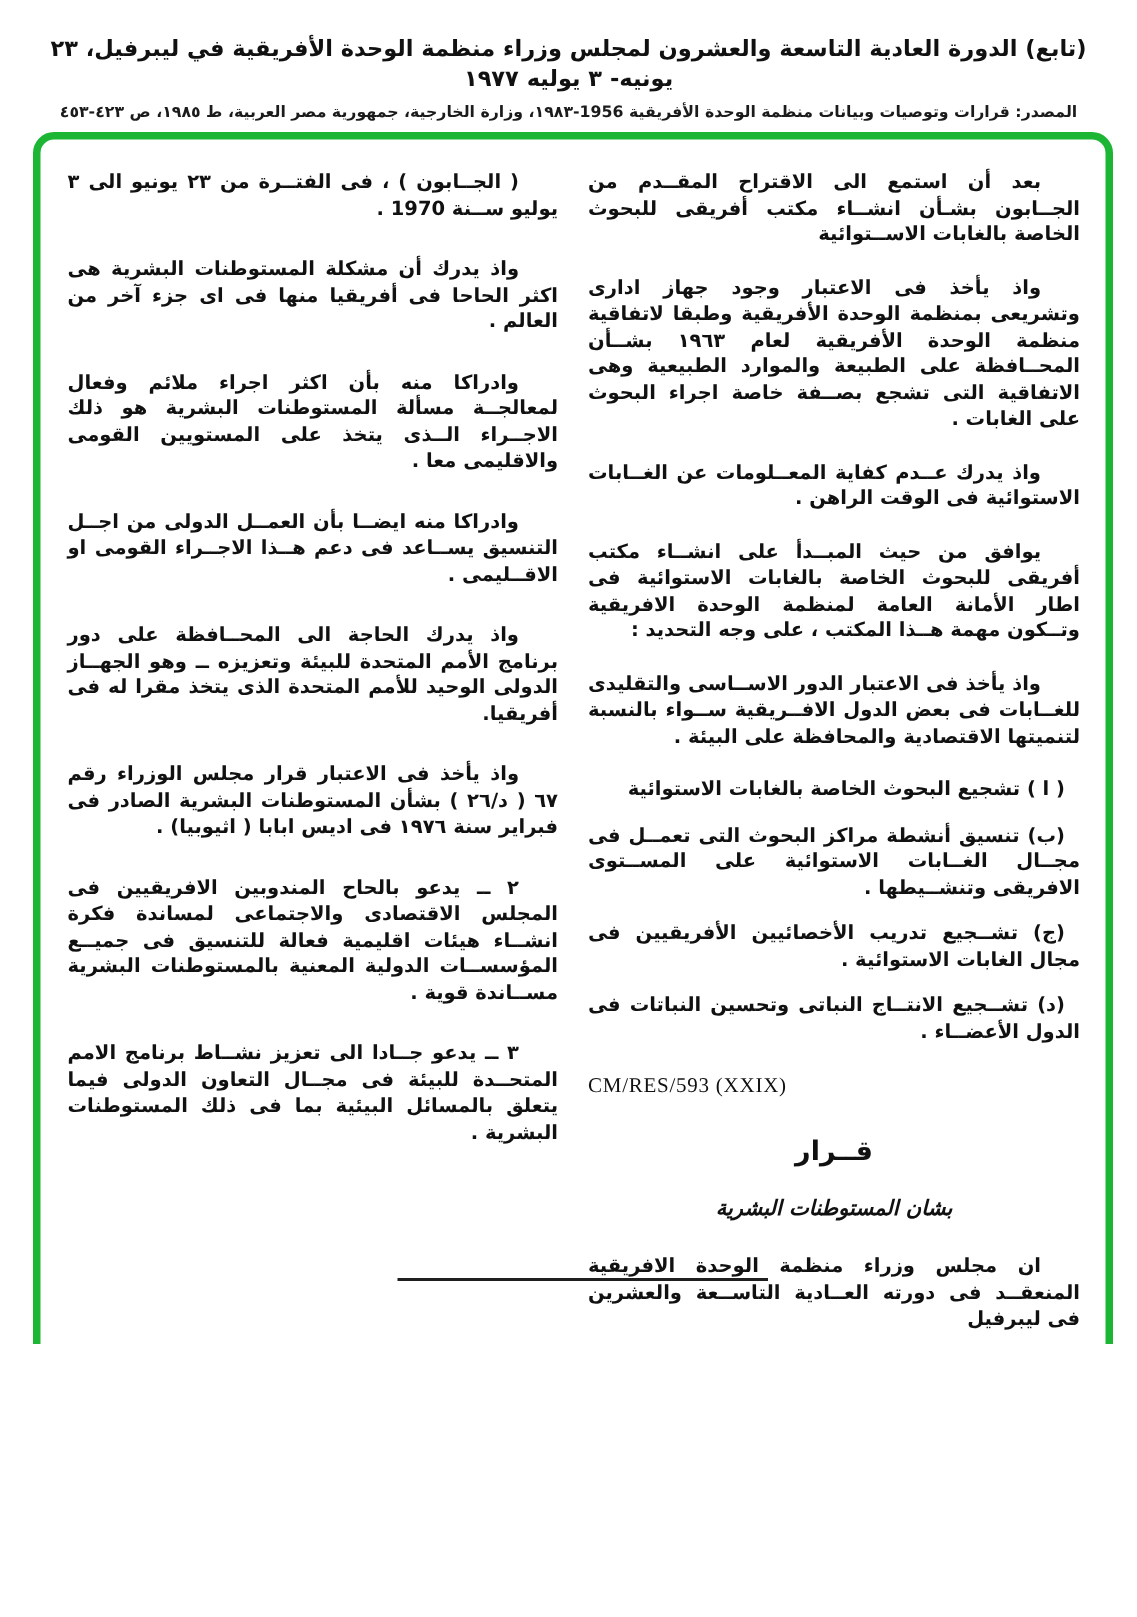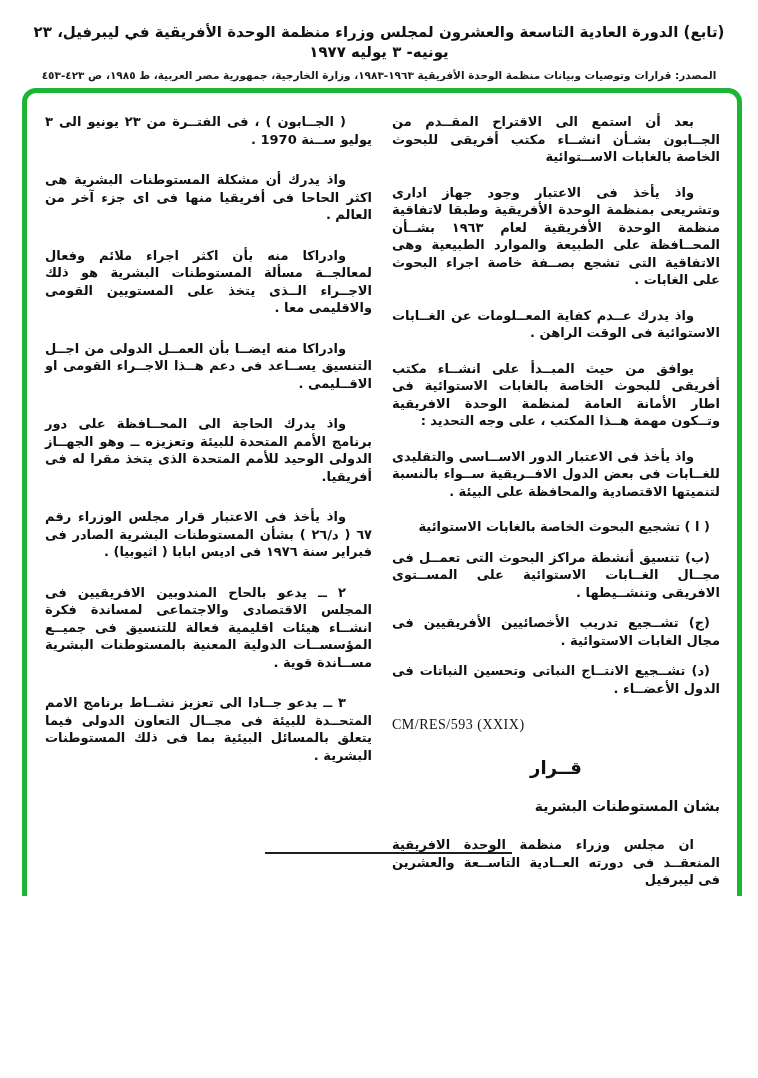--- a/index.html
+++ b/index.html
@@ -76,24 +76,25 @@
   }
   .heading1 {
     direction: rtl;
     text-align: center;
     font-size: 18px;
     font-weight: bold;
     margin-top: 24px;
   }
   .heading2 {
     direction: rtl;
-    text-align: right;
+    text-align: center;
     font-size: 14px;
     font-weight: bold;
     margin-top: 20px;
+    font-style: italic;
   }
   .closing { margin-top: 22px !important; }
   
   .divider {
     position: absolute;
     left: 265px; top: 852px;
     width: 247px; height: 2px;
     background: #1f1f1f;
   }
   .artifact-line {
@@ -113,21 +114,21 @@
     direction: rtl;
   }
 </style>
 </head>
 <body>
 
 <div class="page">
 
   <div class="header">
     <div class="header-line1">(تابع) الدورة العادية التاسعة والعشرون لمجلس وزراء منظمة الوحدة الأفريقية في ليبرفيل، ٢٣ يونيه- ٣ يوليه ١٩٧٧</div>
-    <div class="header-line2">المصدر: قرارات وتوصيات وبيانات منظمة الوحدة الأفريقية ١٩٦٣-١٩٨٣، وزارة الخارجية، جمهورية مصر العربية، ط ١٩٨٥، ص ٤٢٣-٤٥٣</div>
+    <div class="header-line2">المصدر: قرارات وتوصيات وبيانات منظمة الوحدة الأفريقية 1956-١٩٨٣، وزارة الخارجية، جمهورية مصر العربية، ط ١٩٨٥، ص ٤٢٣-٤٥٣</div>
   </div>
 
   <div class="green-box">
     <div class="columns">
 
       <div class="col col-right">
         <p>بعد أن استمع الى الاقتراح المقــدم من الجــابون بشـأن انشــاء مكتب أفريقى للبحوث الخاصة بالغابات الاســتوائية</p>
         <p>واذ يأخذ فى الاعتبار وجود جهاز ادارى وتشريعى بمنظمة الوحدة الأفريقية وطبقا لاتفاقية منظمة الوحدة الأفريقية لعام ١٩٦٣ بشــأن المحــافظة على الطبيعة والموارد الطبيعية وهى الاتفاقية التى تشجع بصــفة خاصة اجراء البحوث على الغابات .</p>
         <p>واذ يدرك عــدم كفاية المعــلومات عن الغــابات الاستوائية فى الوقت الراهن .</p>
         <p>يوافق من حيث المبــدأ على انشــاء مكتب أفريقى للبحوث الخاصة بالغابات الاستوائية فى اطار الأمانة العامة لمنظمة الوحدة الافريقية وتــكون مهمة هــذا المكتب ، على وجه التحديد :</p>

